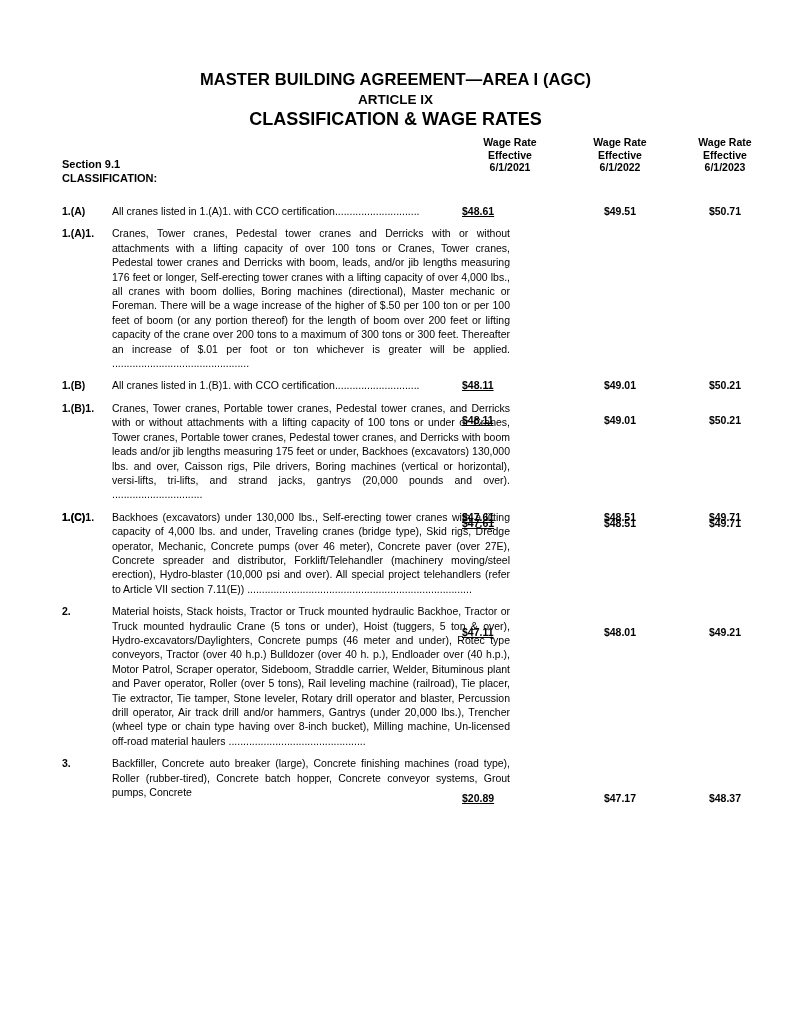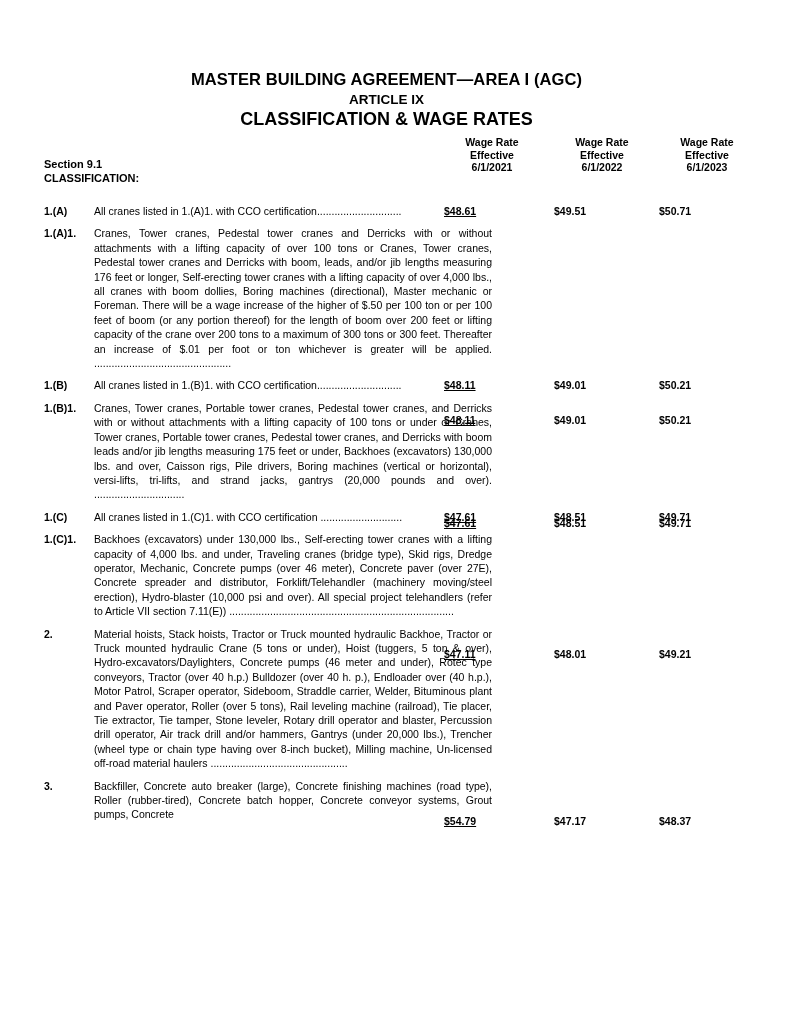--- a/index.html
+++ b/index.html
@@ -13,21 +13,21 @@
     font-family: "Liberation Sans", sans-serif;
     color: #000000;
     position: relative;
     overflow: hidden;
   }
   .page {
     position: relative;
     width: 791px;
     height: 1024px;
     box-sizing: border-box;
-    padding: 70px 62px 0 44px;
+    padding: 70px 62px 0 62px;
   }
   .title-block {
     text-align: center;
     font-weight: bold;
   }
   .title-main {
     font-size: 16.5px;
     letter-spacing: 0.1px;
     margin-bottom: 3px;
   }
@@ -88,21 +88,21 @@
     margin-left: 50px;
     width: 398px;
     font-size: 10.5px;
     line-height: 14.4px;
     text-align: justify;
     text-justify: inter-word;
   }
   .rate {
     position: absolute;
     width: 96px;
-    text-align: left;
+    text-align: center;
     font-size: 10.5px;
     font-weight: bold;
     line-height: 14.4px;
   }
   .rate.r1 { left: 398px; text-align: left; padding-left: 2px; text-decoration: underline; }
   .rate.r2 { left: 510px; }
   .rate.r3 { left: 615px; }
 </style>
 </head>
 <body>
@@ -161,36 +161,35 @@
       </div>
       <div class="row">
         <div class="row-num">1.(B)1.</div>
         <div class="row-text">Cranes, Tower cranes, Portable tower cranes, Pedestal tower cranes, and Derricks with or without attachments with a lifting capacity of 100 tons or under or Cranes, Tower cranes, Portable tower cranes, Pedestal tower cranes, and Derricks with boom leads and/or jib lengths measuring 175 feet or under, Backhoes (excavators) 130,000 lbs. and over, Caisson rigs, Pile drivers, Boring machines (vertical or horizontal), versi-lifts, tri-lifts, and strand jacks, gantrys (20,000 pounds and over). ...............................</div>
         <div class="rate r1" style="top: 115px;">$47.61</div>
         <div class="rate r2" style="top: 115px;">$48.51</div>
         <div class="rate r3" style="top: 115px;">$49.71</div>
       </div>
       <div class="row">
         <div class="row-num">1.(C)</div>
-        <div class="row-text">All cranes listed in 1.(C)1. with CCO certification ............................</div>
         <div class="rate r1" style="top: 0px;">$47.61</div>
         <div class="rate r2" style="top: 0px;">$48.51</div>
         <div class="rate r3" style="top: 0px;">$49.71</div>
       </div>
       <div class="row">
         <div class="row-num">1.(C)1.</div>
         <div class="row-text">Backhoes (excavators) under 130,000 lbs., Self-erecting tower cranes with a lifting capacity of 4,000 lbs. and under, Traveling cranes (bridge type), Skid rigs, Dredge operator, Mechanic, Concrete pumps (over 46 meter), Concrete paver (over 27E), Concrete spreader and distributor, Forklift/Telehandler (machinery moving/steel erection), Hydro-blaster (10,000 psi and over). All special project telehandlers (refer to Article VII section 7.11(E)) .............................................................................</div>
         <div class="rate r1" style="top: 115px;">$47.11</div>
         <div class="rate r2" style="top: 115px;">$48.01</div>
         <div class="rate r3" style="top: 115px;">$49.21</div>
       </div>
       <div class="row">
         <div class="row-num">2.</div>
         <div class="row-text">Material hoists, Stack hoists, Tractor or Truck mounted hydraulic Backhoe, Tractor or Truck mounted hydraulic Crane (5 tons or under), Hoist (tuggers, 5 ton &amp; over), Hydro-excavators/Daylighters, Concrete pumps (46 meter and under), Rotec type conveyors, Tractor (over 40 h.p.) Bulldozer (over 40 h. p.), Endloader over (40 h.p.), Motor Patrol, Scraper operator, Sideboom, Straddle carrier, Welder, Bituminous plant and Paver operator, Roller (over 5 tons), Rail leveling machine (railroad), Tie placer, Tie extractor, Tie tamper, Stone leveler, Rotary drill operator and blaster, Percussion drill operator, Air track drill and/or hammers, Gantrys (under 20,000 lbs.), Trencher (wheel type or chain type having over 8-inch bucket), Milling machine, Un-licensed off-road material haulers ...............................................</div>
-        <div class="rate r1" style="top: 187px;">$54.79</div>
+        <div class="rate r1" style="top: 187px;">$20.89</div>
         <div class="rate r2" style="top: 187px;">$47.17</div>
         <div class="rate r3" style="top: 187px;">$48.37</div>
       </div>
       <div class="row">
         <div class="row-num">3.</div>
         <div class="row-text">Backfiller, Concrete auto breaker (large), Concrete finishing machines (road type), Roller (rubber-tired), Concrete batch hopper, Concrete conveyor systems, Grout pumps, Concrete</div>
       </div>
     </div>
 
 </div>

